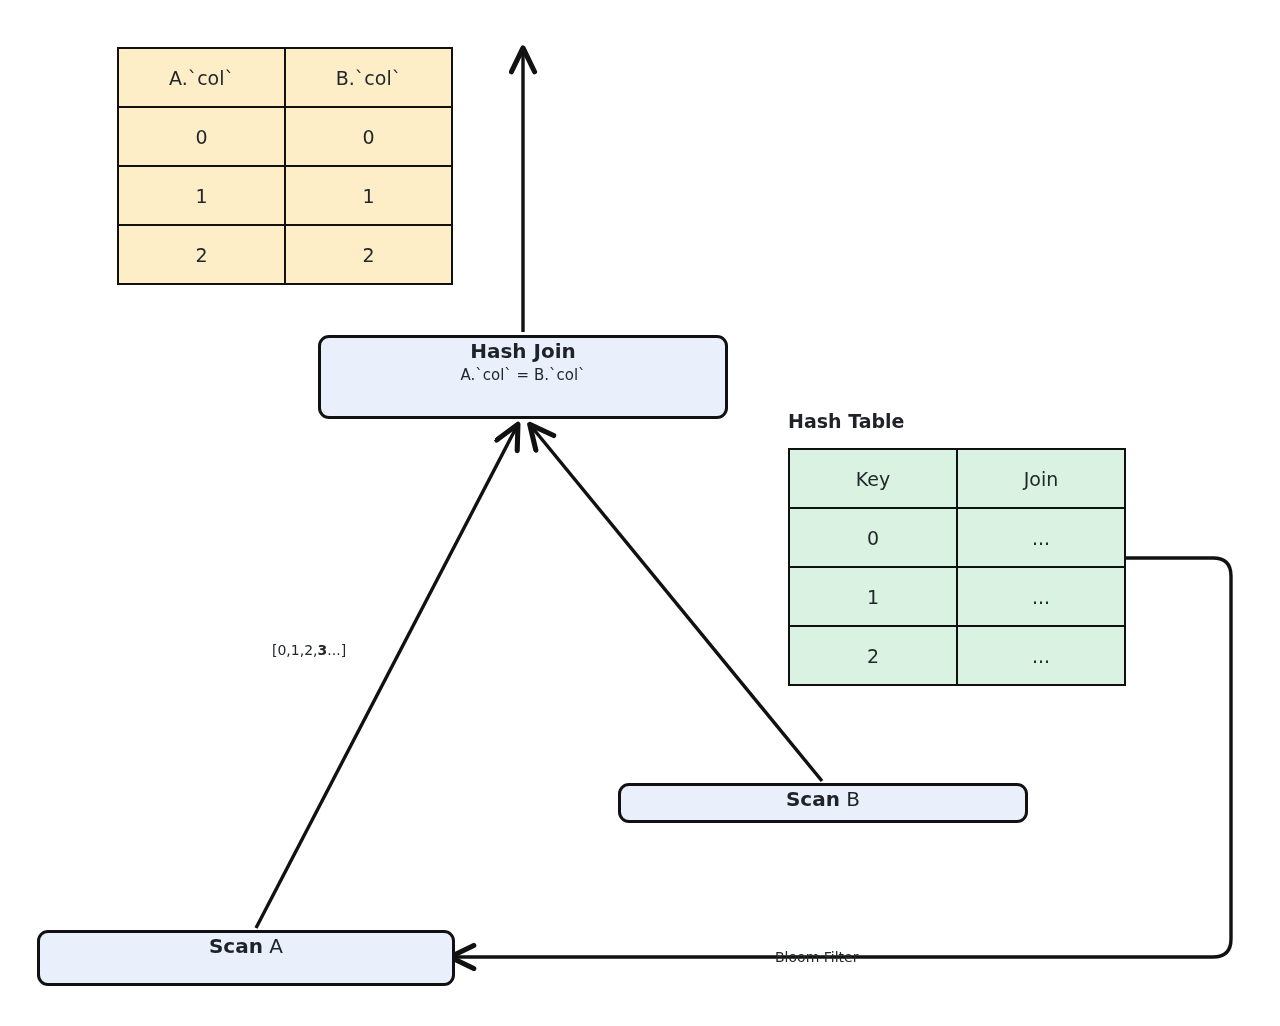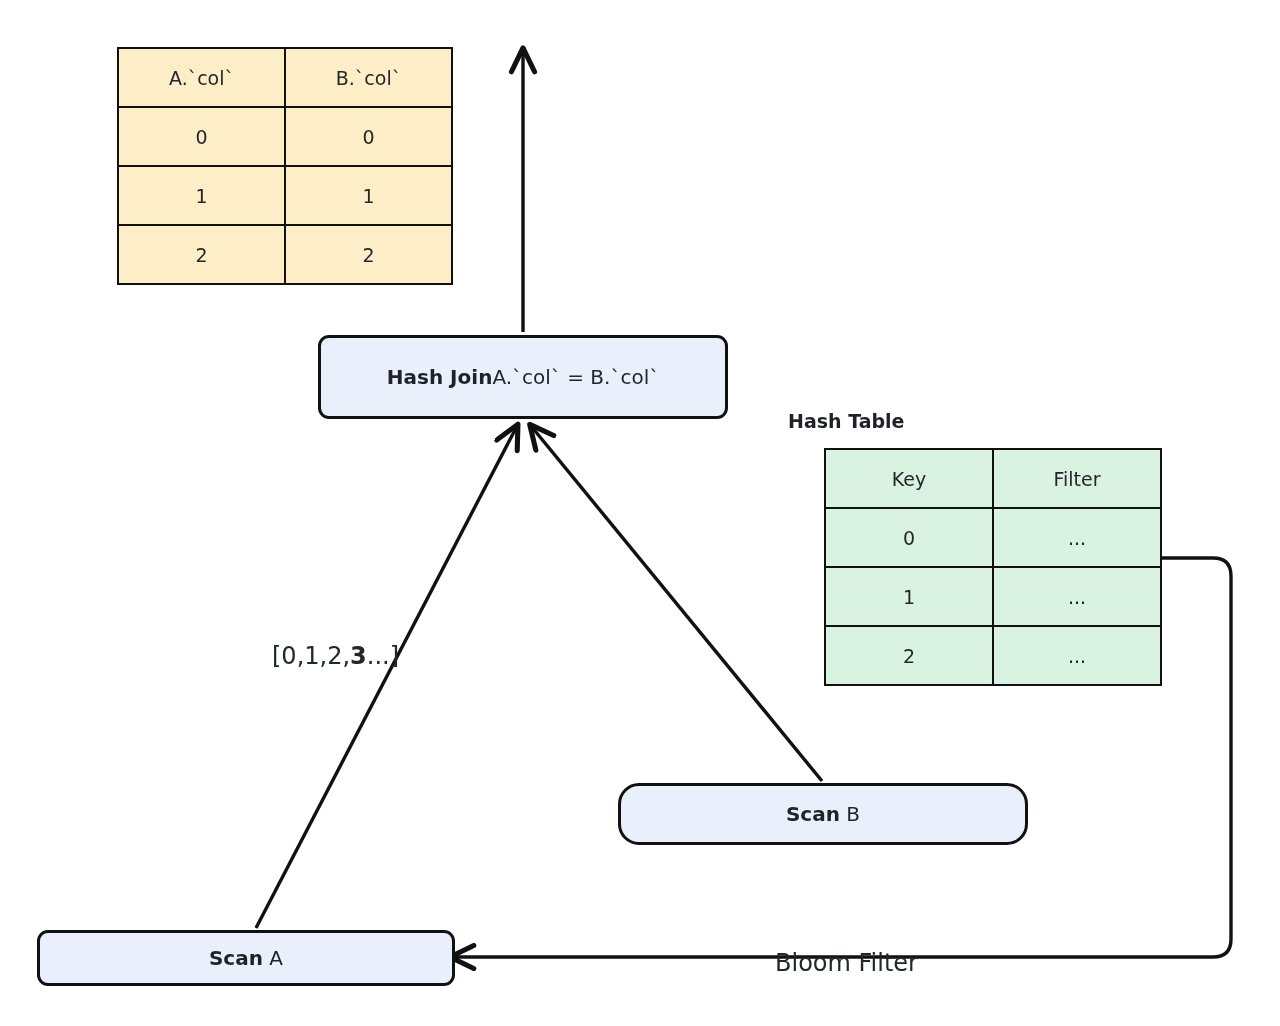--- a/index.html
+++ b/index.html
@@ -56,21 +56,20 @@
   #result-table td {
     width: 165px;
     height: 57px;
     background: #fdeec8;
   }
   #hash-table-grid {
     left: 788px;
     top: 448px;
     width: 332px;
     height: 228px;
-    margin-left: 36px;
   }
   #hash-table-grid td {
     width: 166px;
     height: 57px;
     background: #d9f2e1;
   }
 
   
   .table-caption {
     position: absolute;
@@ -85,67 +84,65 @@
     width: 332px;
   }
 
   
   .op-node {
     position: absolute;
     background: #eaf0fb;
     border: 3px solid #111111;
     border-radius: 11px;
     display: flex;
-    flex-direction: row;
+    flex-direction: column;
     align-items: center;
-    justify-content: center;
     box-sizing: border-box;
     text-align: center;
   }
   .op-title {
     font-size: 20px;
     font-weight: 700;
     color: #1f2328;
     line-height: 1.35;
     white-space: nowrap;
   }
   .op-title .thin {
     font-weight: 400;
   }
   .op-sub {
-    font-size: 20px;
+    font-size: 15px;
     font-weight: 400;
     color: #23272b;
     line-height: 1.35;
     white-space: nowrap;
   }
   #node-hash-join {
     left: 318px;
     top: 335px;
     width: 410px;
     height: 84px;
   }
   #node-scan-b {
     left: 618px;
     top: 783px;
     width: 410px;
-    height: 62px;
-    border-radius: 21px;
+    height: 40px;
   }
   #node-scan-a {
     left: 37px;
     top: 930px;
     width: 418px;
     height: 56px;
   }
 
   
   .edge-label {
     position: absolute;
-    font-size: 24px;
+    font-size: 14px;
     font-weight: 400;
     color: #23272b;
     white-space: nowrap;
   }
   .edge-label .bold {
     font-weight: 700;
   }
   #label-probe-keys {
     left: 272px;
     top: 642px;
@@ -197,21 +194,21 @@
       </tr>
     </tbody>
   </table>
 
   <div id="hash-table-caption" class="table-caption">Hash Table</div>
 
   <table id="hash-table-grid" class="data-table">
     <tbody>
       <tr>
         <td>Key</td>
-        <td>Filter</td>
+        <td>Join</td>
       </tr>
       <tr>
         <td>0</td>
         <td>...</td>
       </tr>
       <tr>
         <td>1</td>
         <td>...</td>
       </tr>
       <tr>

